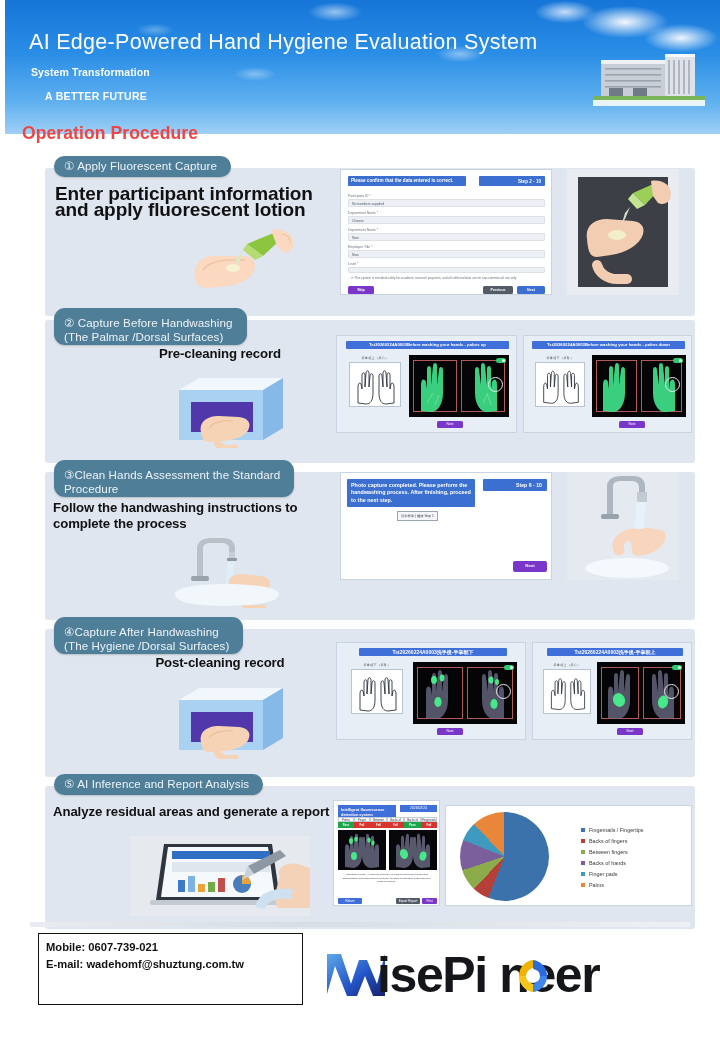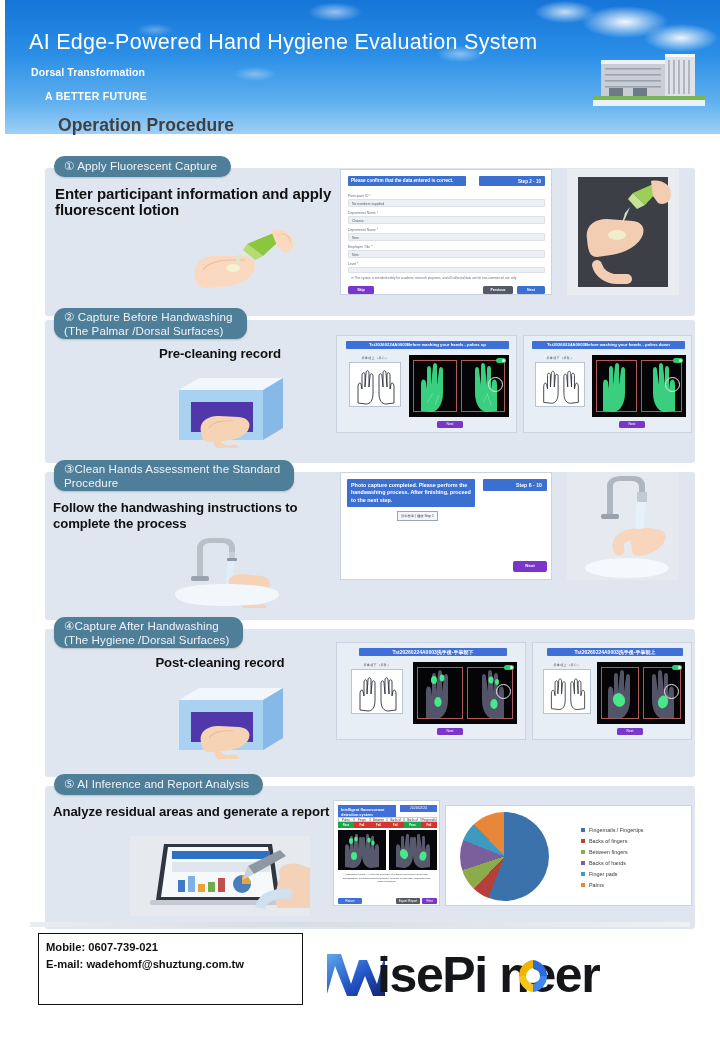--- a/index.html
+++ b/index.html
@@ -38,39 +38,39 @@
   .banner-sub2 {
     position: absolute; left: 40px; top: 90px;
     font-size: 10.5px; font-weight: 700; color: #fdfdff; letter-spacing: .3px;
   }
   .banner-bldg {
     position: absolute; left: 588px; top: 48px; width: 112px; height: 58px;
   }
 
   
   .page-title {
-    position: absolute; left: 22px; top: 115px;
-    font-size: 17.5px; font-weight: 600; color: #404040; letter-spacing: .1px; margin-left: 36px;
+    position: absolute; left: 22px; top: 123px;
+    font-size: 17.5px; font-weight: 600; color: #ef4444; letter-spacing: .1px;
   }
 
   
   .step { position: absolute; left: 45px; width: 650px; }
   .step-body {
     position: absolute; left: 0; top: 12px; width: 650px;
     background: #dfe6ef; border-radius: 3px;
   }
   .step-pill {
     position: absolute; left: 9px; top: 0px; z-index: 4;
     background: #4f7e99; border-radius: 11px;
     color: #eef3f7; padding: 3px 14px 4px 10px;
     font-size: 11.6px; line-height: 13.5px; font-weight: 400;
     letter-spacing: .1px; white-space: pre-line;
     box-shadow: 0 1px 2px rgba(0,0,0,.18);
   }
-  .step-pill.two-line { padding-top: 2px; padding-bottom: 2px; }
+  .step-pill.two-line { padding-top: 8px; padding-bottom: 2px; }
   .step-caption {
     position: absolute; color: #111; font-weight: 700; letter-spacing: -.1px;
   }
 
   
   .panel { position: absolute; background: #fff; border: 1px solid #c9d4e0; }
 
   
   .form-head {
     position: absolute; background: #3b6fd0; color: #fff;
@@ -227,30 +227,30 @@
         <rect x="85" y="12" width="2" height="34"></rect>
           <rect x="90" y="12" width="2" height="34"></rect>
         <rect x="95" y="12" width="2" height="34"></rect>
       </g>
       <rect x="16" y="40" width="14" height="8" fill="#6f7885"></rect>
       <rect x="40" y="40" width="14" height="8" fill="#6f7885"></rect>
       <rect x="0" y="48" width="112" height="6" fill="#79b35a"></rect>
       <rect x="0" y="52" width="112" height="6" fill="#ffffff" opacity=".85"></rect>
     </svg>
     <div class="banner-title">AI Edge-Powered Hand Hygiene Evaluation System</div>
-    <div class="banner-sub1">Dorsal Transformation</div>
+    <div class="banner-sub1">System Transformation</div>
     <div class="banner-sub2">A BETTER FUTURE</div>
   </div>
 
   <div class="page-title">Operation Procedure</div>
 
   <div class="step" style="top:156px;">
     <div class="step-body" style="height:148px;"></div>
     <div class="step-pill">① Apply Fluorescent Capture</div>
-    <div class="step-caption" style="left:10px; top:30px; width:280px; font-size:15px; line-height:16px;">Enter participant information and apply fluorescent lotion</div>
+    <div class="step-caption" style="left:10px; top:30px; width:280px; font-size:19px; line-height:16px;">Enter participant information and apply fluorescent lotion</div>
 
     <svg class="lotion" style="left:140px; top:70px; width:120px; height:70px;" viewBox="0 0 120 70">
       <path d="M10 50 C8 40 16 30 28 30 L58 30 C66 30 70 34 70 40 C70 50 58 58 44 60 L22 62 C14 62 10 58 10 50Z" fill="#fad9c0"></path>
       <path d="M18 44 C22 38 32 34 44 34 L60 34" stroke="#f0c4a4" stroke-width="1.4" fill="none"></path>
       <ellipse cx="48" cy="42" rx="7" ry="4" fill="#f6f1d0"></ellipse>
       <path d="M62 18 L86 8 C92 6 96 10 93 16 L78 30 Z" fill="#8cc63f"></path>
       <path d="M62 18 L78 30 L70 34 L58 24 Z" fill="#b4dc72"></path>
       <path d="M58 26 L54 36 L50 38 L52 30 Z" fill="#d9e9c8"></path>
       <path d="M86 4 C96 2 106 6 108 14 C110 22 104 28 98 26 L92 20 Z" fill="#fad9c0"></path>
       <path d="M96 8 C102 8 106 12 105 17" stroke="#f0c4a4" stroke-width="1.2" fill="none"></path>

